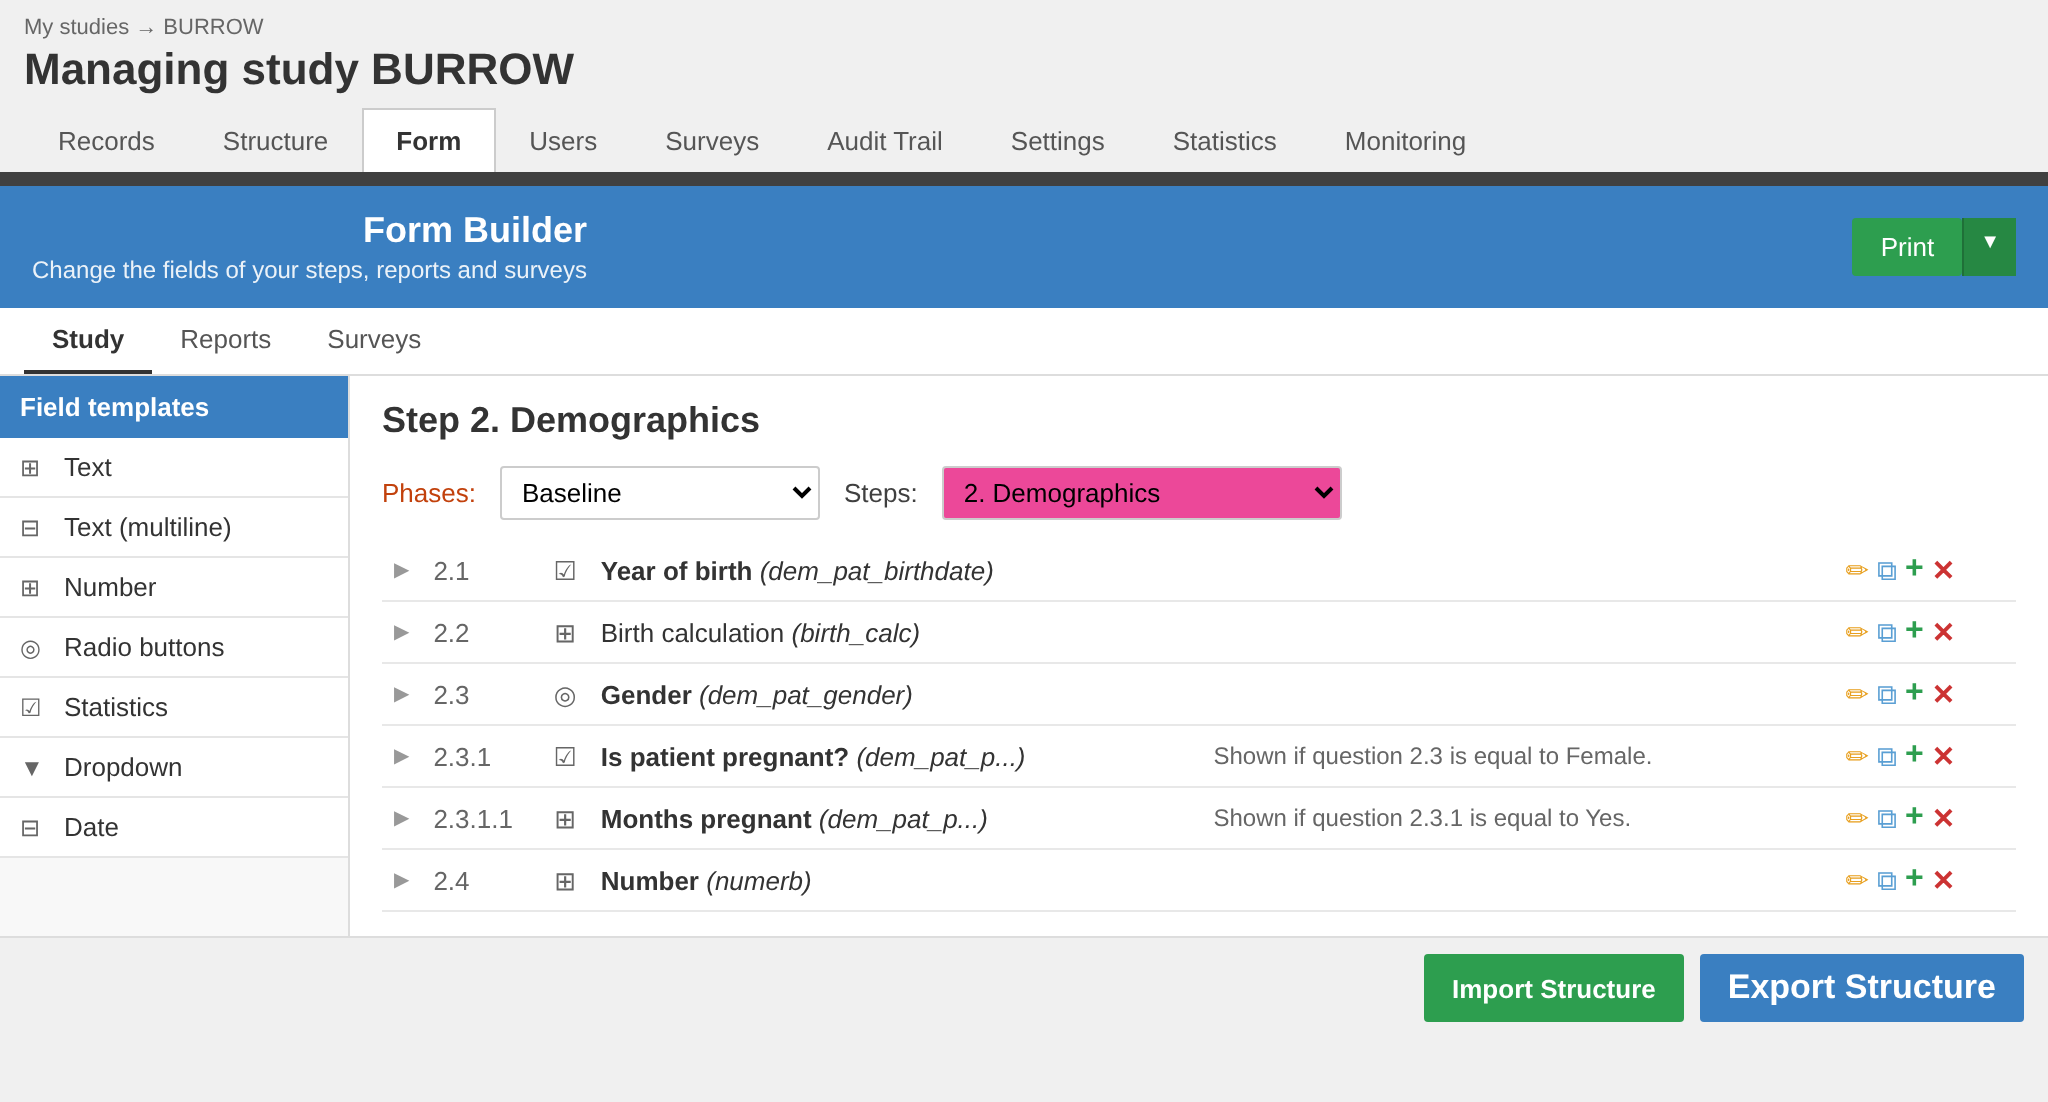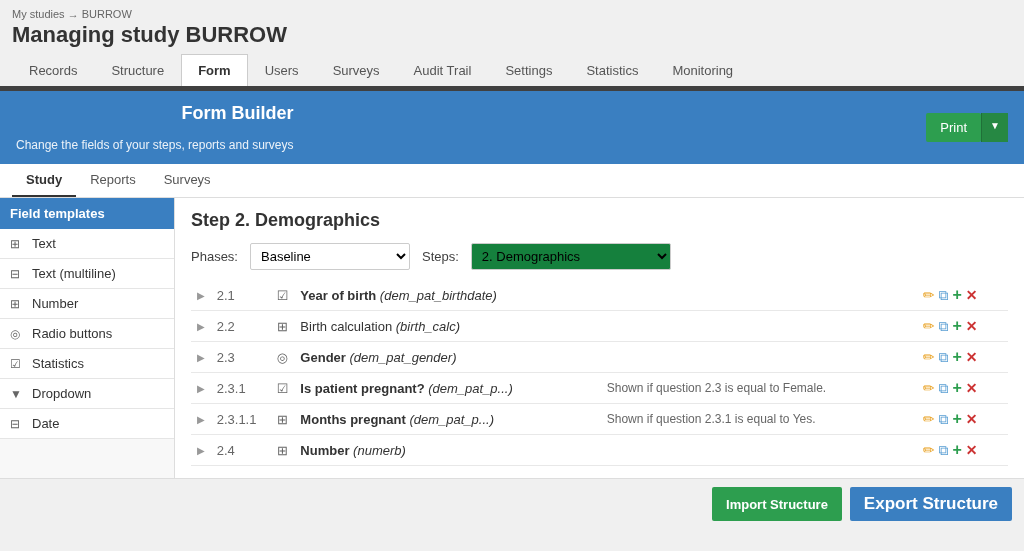--- a/index.html
+++ b/index.html
@@ -2,51 +2,51 @@
 <html><head>
   <meta charset="utf-8">
   <style>
     * { box-sizing: border-box; margin: 0; padding: 0; }
     body { font-family: Arial, sans-serif; font-size: 13px; background: #f0f0f0; color: #333; }
 
     .top-bar { background: #f0f0f0; padding: 8px 12px 0; }
     .breadcrumb { font-size: 11px; color: #666; margin-bottom: 2px; }
     .page-title { font-size: 22px; font-weight: bold; color: #333; margin-bottom: 6px; }
 
-    .main-tabs { display: flex; border-bottom: 5px solid #404040; background: #f0f0f0; padding: 0 12px; }
+    .main-tabs { display: flex; border-bottom: 7px solid #404040; background: #f0f0f0; padding: 0 12px; }
     .main-tab { padding: 8px 16px; cursor: pointer; border: 1px solid transparent; border-bottom: none; font-size: 13px; color: #555; background: transparent; }
     .main-tab.active { background: #fff; border-color: #ccc; border-bottom-color: #fff; font-weight: bold; color: #333; }
 
     .form-builder-header { background: #3a7fc1; color: #fff; padding: 12px 16px; display: flex; align-items: center; justify-content: space-between; }
     .form-builder-title { font-size: 18px; font-weight: bold; text-align: right; }
-    .form-builder-subtitle { font-size: 12px; opacity: 0.9; margin-top: 14px; }
+    .form-builder-subtitle { font-size: 12px; opacity: 0.9; margin-top: 2px; }
     .print-btn { background: #2d9e4f; color: #fff; border: none; padding: 7px 14px; cursor: pointer; font-size: 13px; display: flex; align-items: center; gap: 4px; border-radius: 2px; }
     .print-btn-arrow { background: #268843; padding: 7px 8px; cursor: pointer; border-left: 1px solid #1f7038; font-size: 10px; }
 
     .content-area { background: #fff; }
 
     .sub-tabs { display: flex; border-bottom: 1px solid #ddd; padding: 0 12px; background: #fff; }
     .sub-tab { padding: 8px 14px; cursor: pointer; font-size: 13px; color: #555; border-bottom: 2px solid transparent; }
     .sub-tab.active { color: #333; border-bottom-color: #333; font-weight: bold; }
 
     .main-content { display: flex; background: #fff; }
 
     .sidebar { width: 175px; min-width: 175px; border-right: 1px solid #ddd; padding: 0; background: #f8f8f8; }
     .sidebar-header { background: #3a7fc1; color: #fff; font-size: 13px; font-weight: bold; padding: 8px 10px; }
     .sidebar-item { padding: 7px 10px; border-bottom: 1px solid #e5e5e5; cursor: pointer; display: flex; align-items: center; gap: 6px; font-size: 13px; color: #333; background: #fff; }
     .sidebar-icon { font-size: 12px; color: #666; min-width: 16px; }
 
     .step-content { flex: 1; padding: 12px 16px; }
     .step-title { font-size: 18px; font-weight: bold; margin-bottom: 12px; color: #333; }
 
     .phase-row { display: flex; align-items: center; gap: 12px; margin-bottom: 10px; font-size: 13px; }
-    .phase-label { color: #404040; }
+    .phase-label { color: #c2410c; }
     .phase-select { padding: 4px 6px; border: 1px solid #ccc; border-radius: 2px; font-size: 13px; min-width: 160px; background: #fff; }
     .steps-label { color: #404040; }
-    .steps-select { padding: 4px 6px; border: 1px solid #ccc; border-radius: 2px; font-size: 13px; min-width: 200px; background: #15803d; }
+    .steps-select { padding: 4px 6px; border: 1px solid #ccc; border-radius: 2px; font-size: 13px; min-width: 200px; background: #ec4899; }
 
     .fields-table { width: 100%; border-collapse: collapse; font-size: 13px; }
     .fields-table tr { border-bottom: 1px solid #e8e8e8; }
     .fields-table td { padding: 6px 6px; vertical-align: middle; }
     .row-num { color: #666; width: 60px; }
     .row-expand { color: #999; width: 14px; font-size: 10px; cursor: pointer; }
     .field-icon { width: 18px; color: #666; text-align: center; }
     .condition-text { color: #666; font-size: 12px; }
     .actions { display: flex; align-items: center; gap: 4px; white-space: nowrap; }
     .action-edit { color: #e8a020; cursor: pointer; font-size: 14px; }

